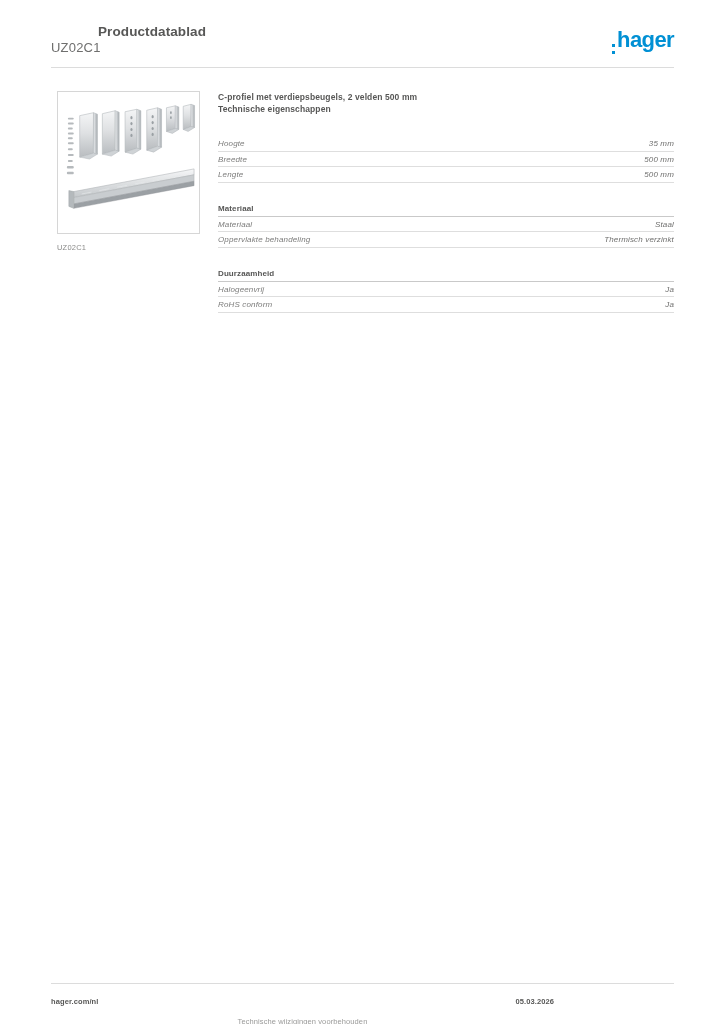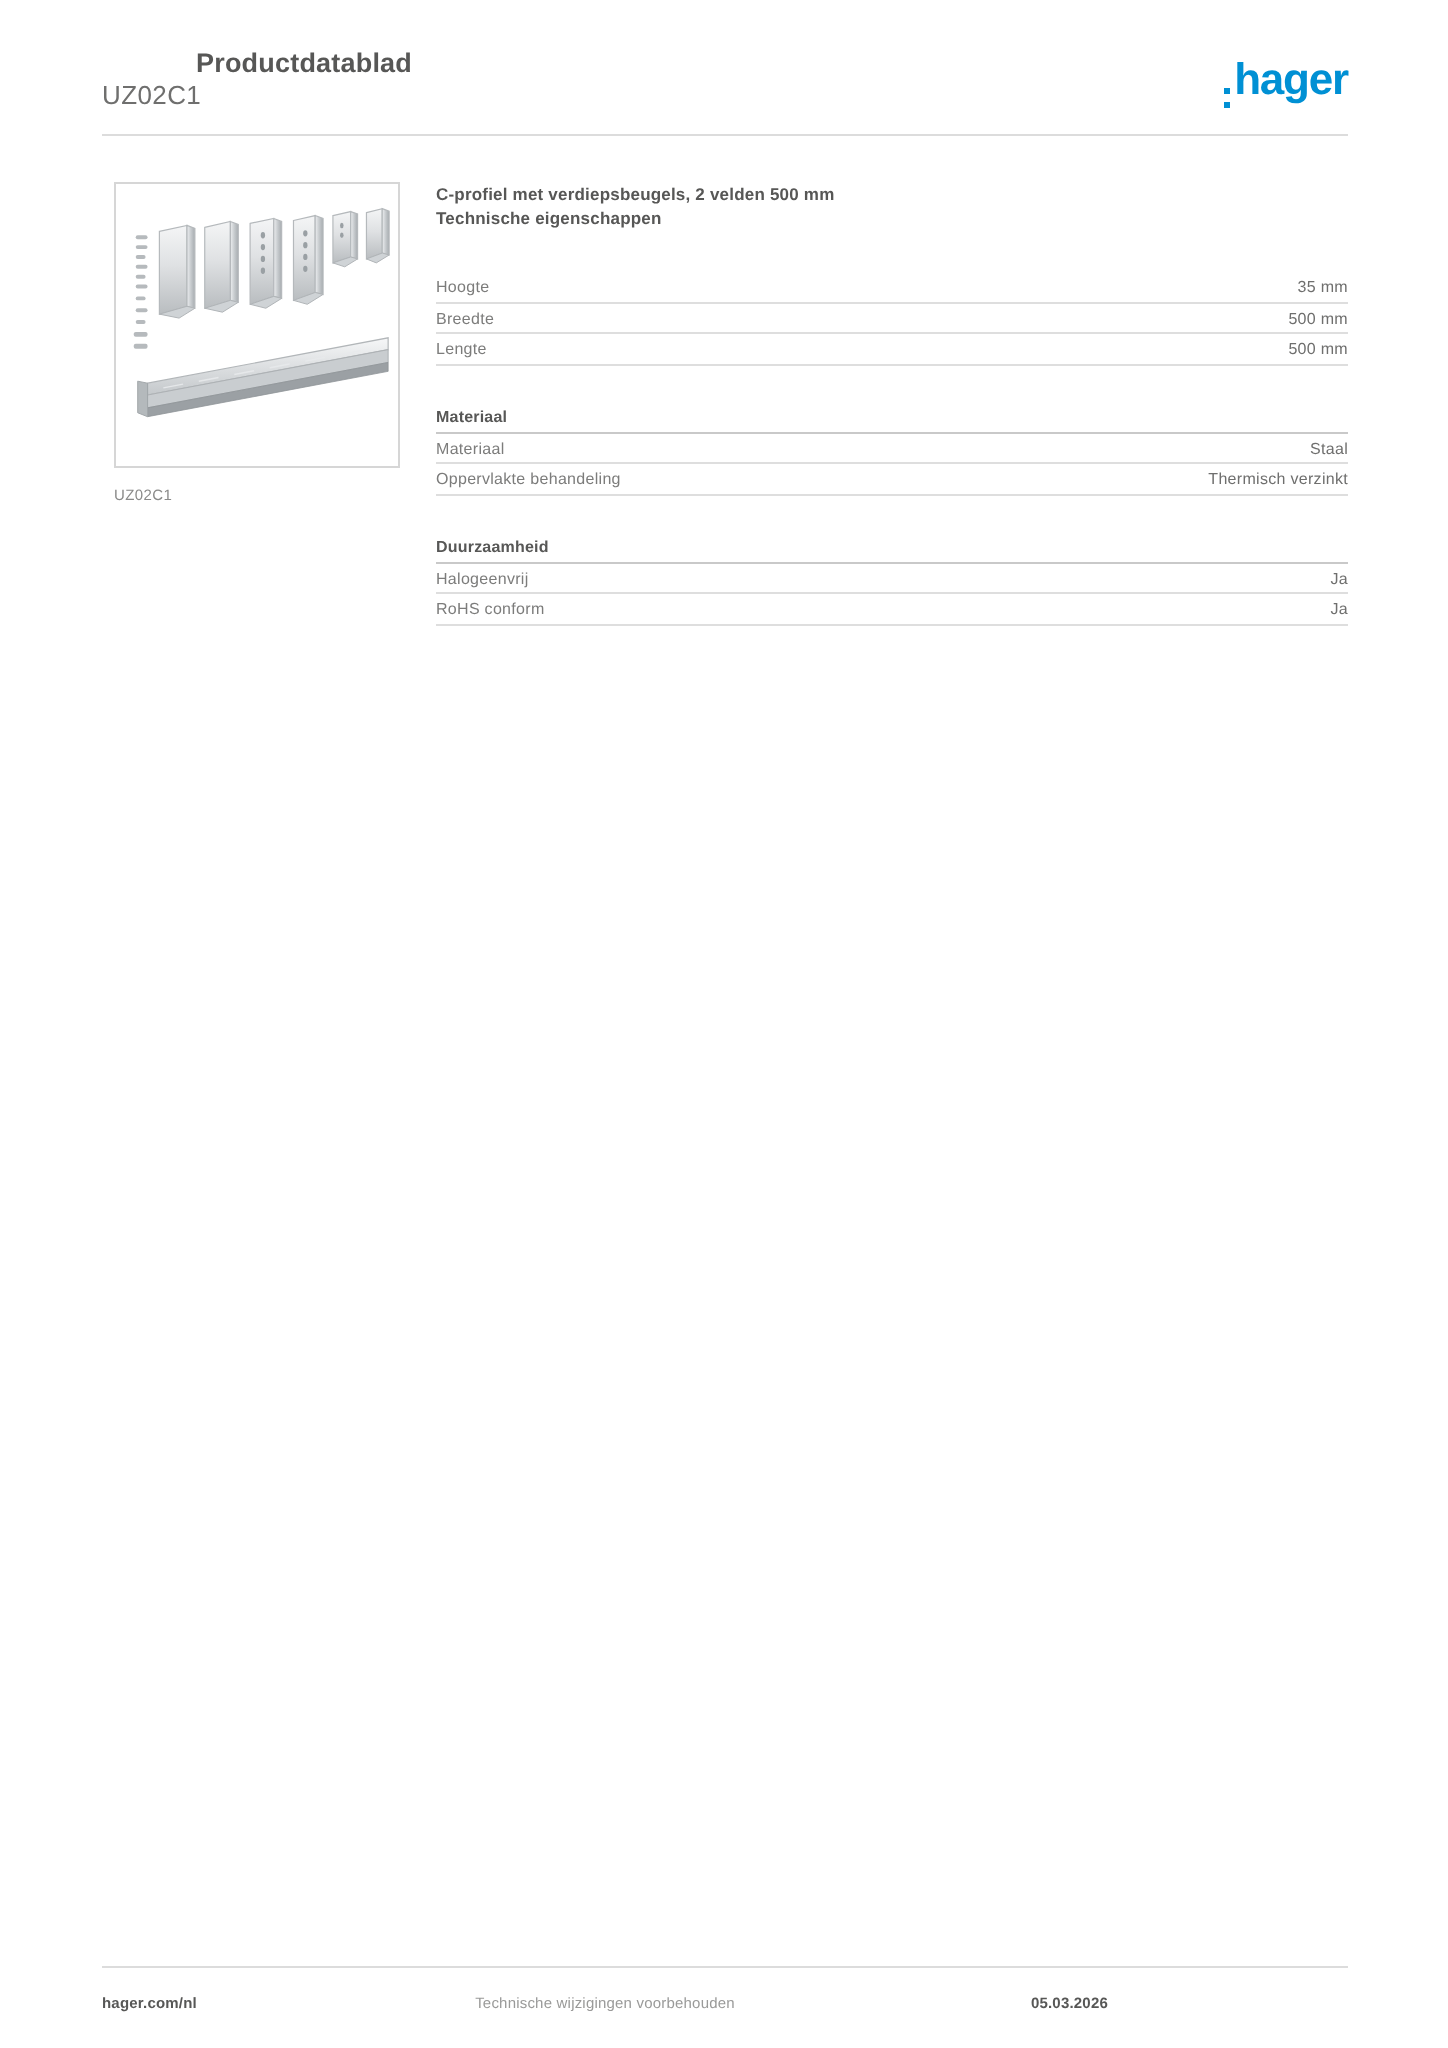--- a/index.html
+++ b/index.html
@@ -144,20 +144,21 @@
     border-bottom: 1px solid #c9c9c9;
   }
 
   .spec-row {
     display: flex;
     justify-content: space-between;
     align-items: baseline;
     border-bottom: 1px solid #dedede;
     padding: 3px 0 2.5px 0;
     min-height: 14.6px;
+    font-style: italic;
   }
 
   .spec-label {
     font-size: 8px;
     color: #7c7c7b;
     letter-spacing: 0.15px;
     white-space: nowrap;
   }
 
   .spec-value {
@@ -177,21 +178,21 @@
     height: 1px;
     background: #dcdcdc;
   }
 
   .footer {
     position: absolute;
     left: 51px;
     top: 997px;
     width: 503px;
     display: flex;
-    align-items: flex-end;
+    align-items: flex-start;
     justify-content: space-between;
   }
   .footer-left {
     font-size: 7.5px;
     font-weight: bold;
     color: #575756;
     letter-spacing: 0.1px;
   }
   .footer-center {
     font-size: 7.5px;

